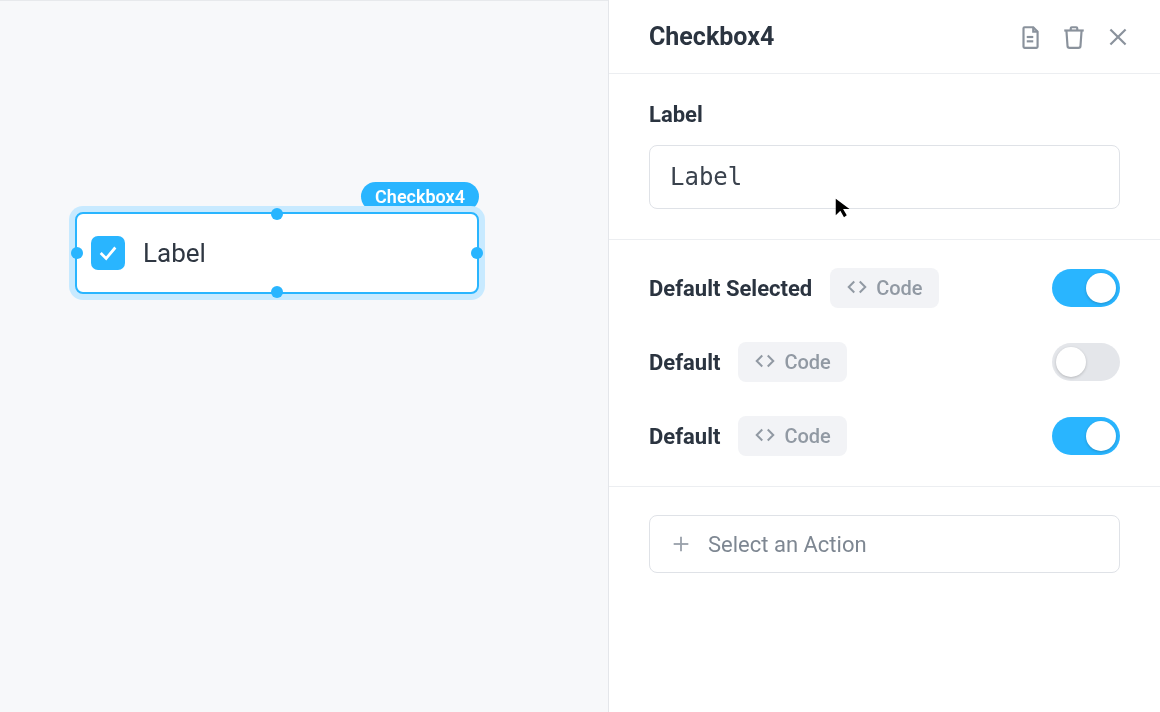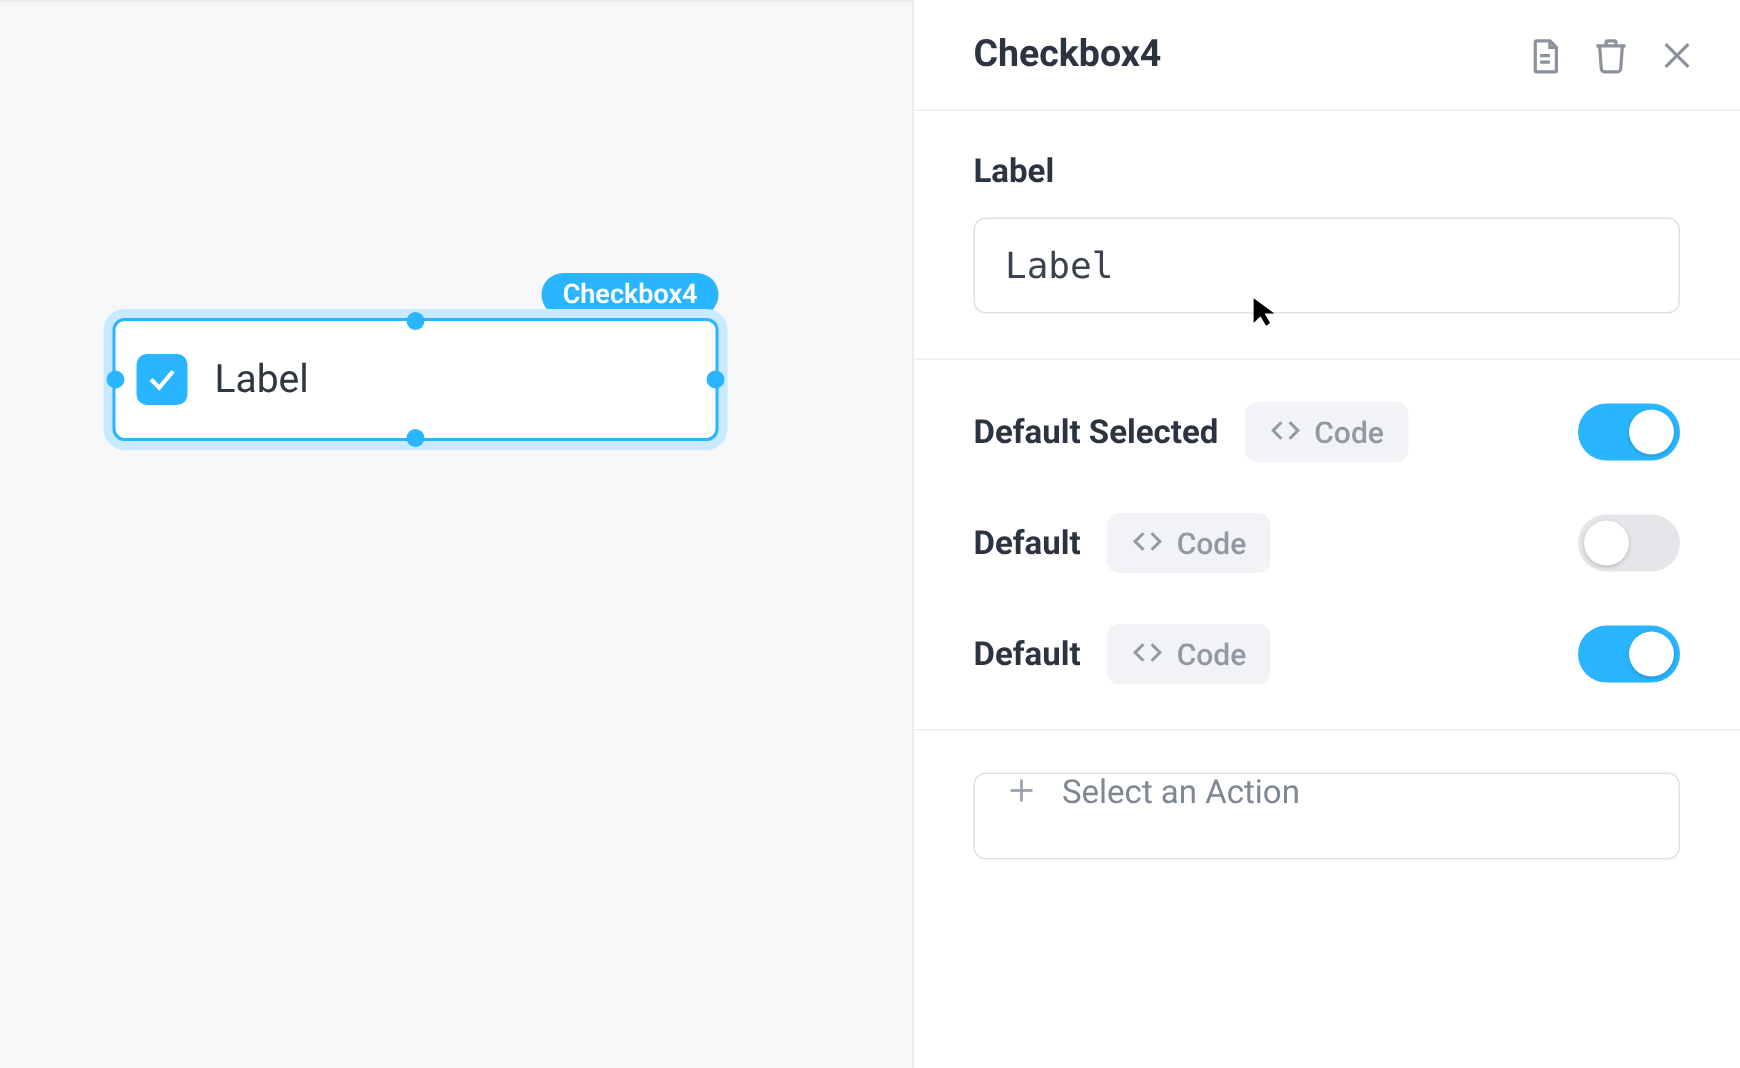--- a/index.html
+++ b/index.html
@@ -157,20 +157,21 @@
   .toggle.on .knob { right: 4px; }
   .toggle.off { background: #e4e6ea; }
   .toggle.off .knob { left: 4px; }
 
   .action-select {
     width: 100%;
     height: 58px;
     border: 1px solid #dfe2e7;
     border-radius: 8px;
     display: flex;
+    align-items: center;
     padding: 0 20px;
     gap: 16px;
     color: #7e8792;
     font-size: 22px;
     cursor: pointer;
   }
   .plus-ic { width: 22px; height: 22px; stroke: #9aa1ab; stroke-width: 2; fill: none; }
 
   .cursor {
     position: absolute;

